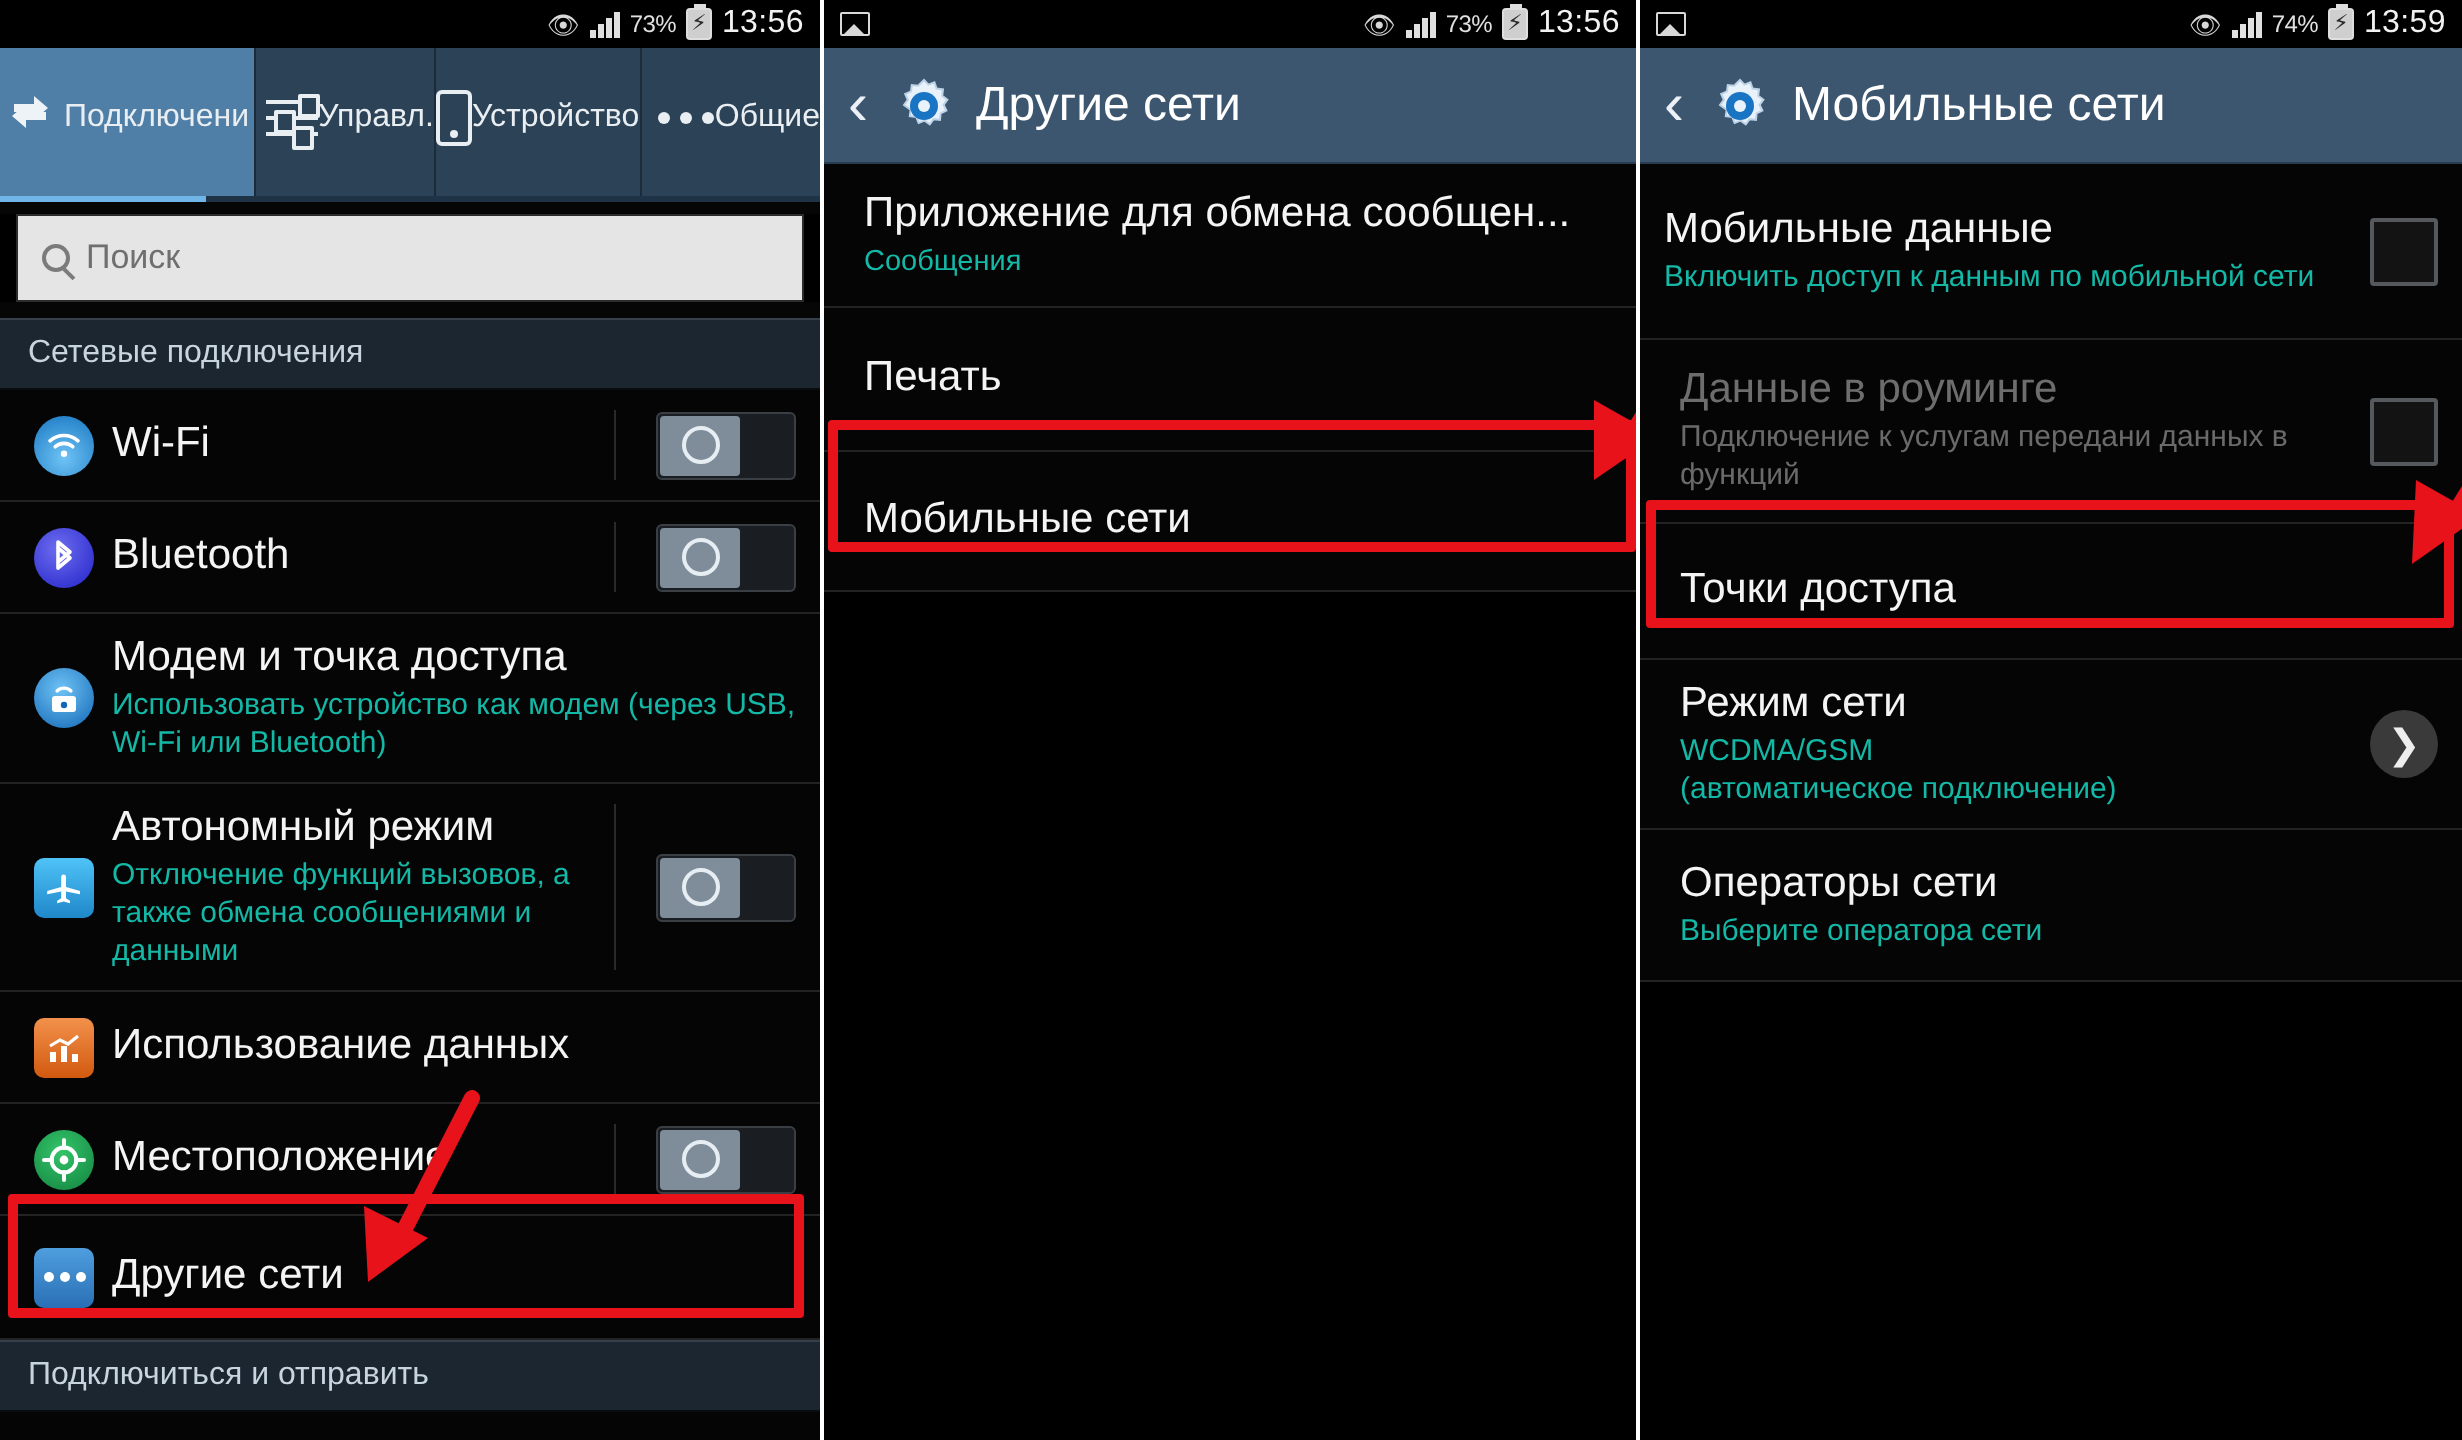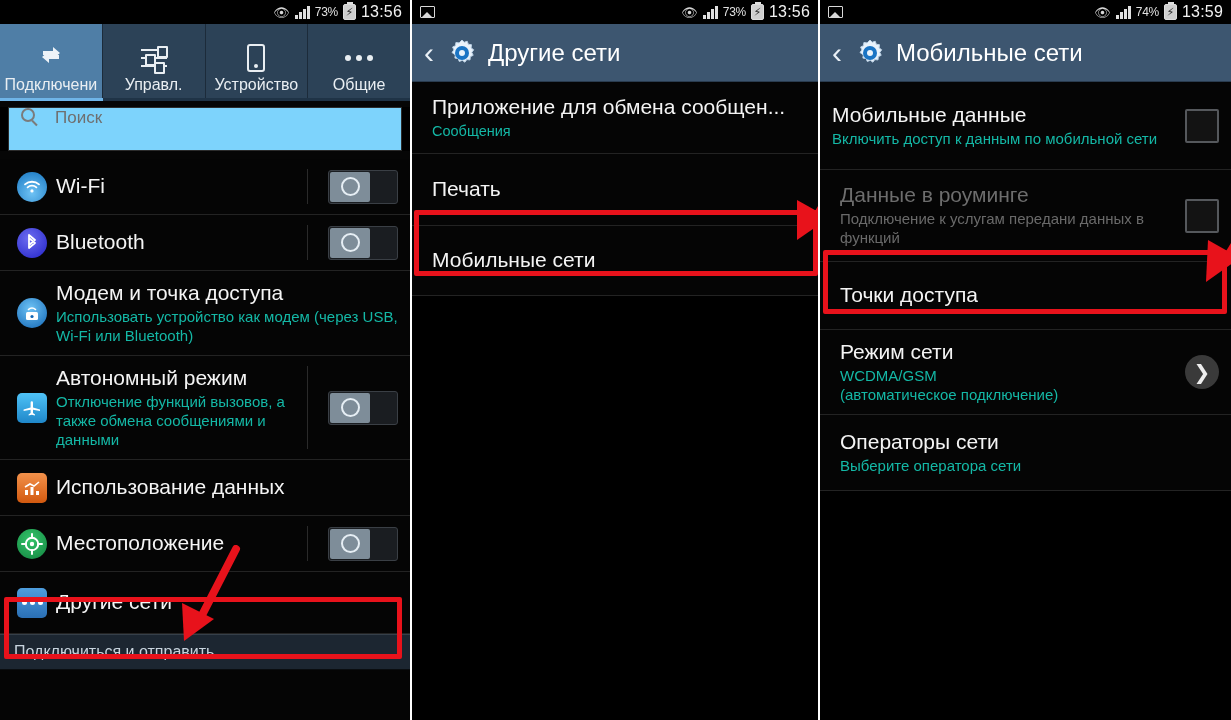--- a/index.html
+++ b/index.html
@@ -43,21 +43,21 @@
   }
   .batt::before {
     content:""; position:absolute; top:-3px; left:3px; width:6px; height:2px; background:#dedede;
   }
   .batt span { color: #2a2a2a; font-size: 11px; font-weight: bold; line-height: 1; }
   .clock { font-size: 16px; color: #f2f2f2; letter-spacing: 0.2px; }
 
   
   .tabbar { display: flex; height: 74px; background: #2c4257; }
   .tab {
-    flex: 1; display: flex; flex-direction: column; align-items: center;
+    flex: 1; display: flex; align-items: center;
     justify-content: flex-end; padding-bottom: 4px; color: #e9eef2; font-size: 16px;
     border-right: 1px solid #1c2b3a; position: relative;
   }
   .tab:last-child { border-right: none; }
   .tab.active { background: #4f7ea6; }
   .tab .t-ico { height: 36px; display:flex; align-items:center; justify-content:center; }
   .tab .t-lbl { white-space: nowrap; overflow: hidden; text-overflow: clip; max-width: 100%; }
   .tab.active .t-lbl { padding: 0 2px; }
   .underline { height: 3px; display:flex; }
   .underline div { flex:1; background:#1f3346; }
@@ -68,22 +68,22 @@
   .sliders-ico i { position:absolute; left:0; width:26px; height:2px; background:#e9eef2; }
   .sliders-ico i::after{content:"";position:absolute;top:-3px;width:7px;height:8px;border:2px solid #e9eef2;background:#2c4257;border-radius:1px;}
   .sliders-ico i:nth-child(1){top:2px}.sliders-ico i:nth-child(1)::after{left:16px}
   .sliders-ico i:nth-child(2){top:10px}.sliders-ico i:nth-child(2)::after{left:4px}
   .sliders-ico i:nth-child(3){top:18px}.sliders-ico i:nth-child(3)::after{left:13px}
   .dots-ico { display:flex; gap:5px; }
   .dots-ico i { width:6px;height:6px;border-radius:50%;background:#e9eef2; }
 
   
   .searchbar {
-    height: 44px; background:#7dd3fc; margin: 0 8px; border:1px solid #2c2c2c;
-    display:flex; gap:20px; padding:0 12px; overflow:hidden;
+    height: 44px; background:#e5e5e5; margin: 0 8px; border:1px solid #2c2c2c;
+    display:flex; align-items:center; gap:8px; padding:0 12px; overflow:hidden;
   }
   .searchbar .mag {
     width:14px;height:14px;border:2px solid #7b7b7b;border-radius:50%;position:relative;flex:none;
   }
   .searchbar .mag::after{content:"";position:absolute;right:-5px;bottom:-4px;width:7px;height:2px;background:#7b7b7b;transform:rotate(45deg);}
   .searchbar .sv { color:#6f6f6f; font-size:17px; }
 
   
   .section {
     background:#1c2631; color:#c8d4de; font-size:16px;
@@ -221,20 +221,21 @@
         <div></div>
     </div>
 
     <div style="height:6px;background:#060606"></div>
     <div class="searchbar">
       <span class="mag"></span>
       <span class="sv">Поиск</span>
     </div>
     <div style="height:8px;background:#060606"></div>
 
+    <div class="section">Сетевые подключения</div>
 
     <div class="row">
       <div class="ic">
         <span class="cir ic-wifi">
             <svg width="20" height="16" viewBox="0 0 20 16">
               <path d="M10 13.5a1.6 1.6 0 100-3.2 1.6 1.6 0 000 3.2z" fill="#fff"></path>
               <path d="M5.6 8.4a6.5 6.5 0 018.8 0" stroke="#fff" stroke-width="1.8" fill="none" stroke-linecap="round"></path>
               <path d="M3 5.4a10.5 10.5 0 0114 0" stroke="#fff" stroke-width="1.8" fill="none" stroke-linecap="round"></path>
             </svg>
           </span>

